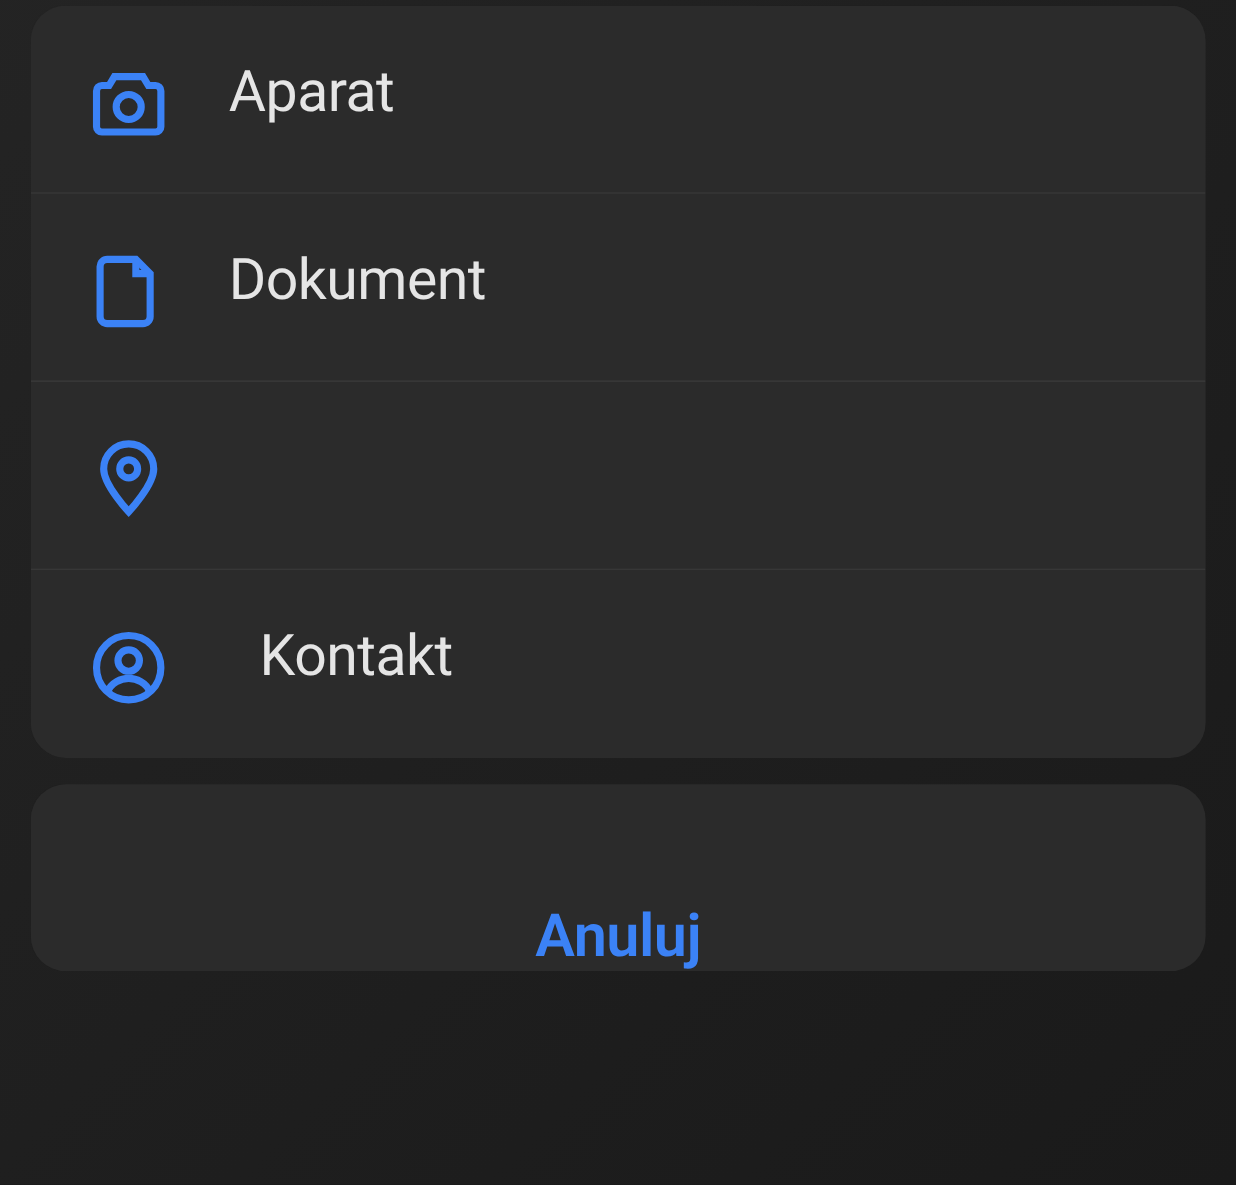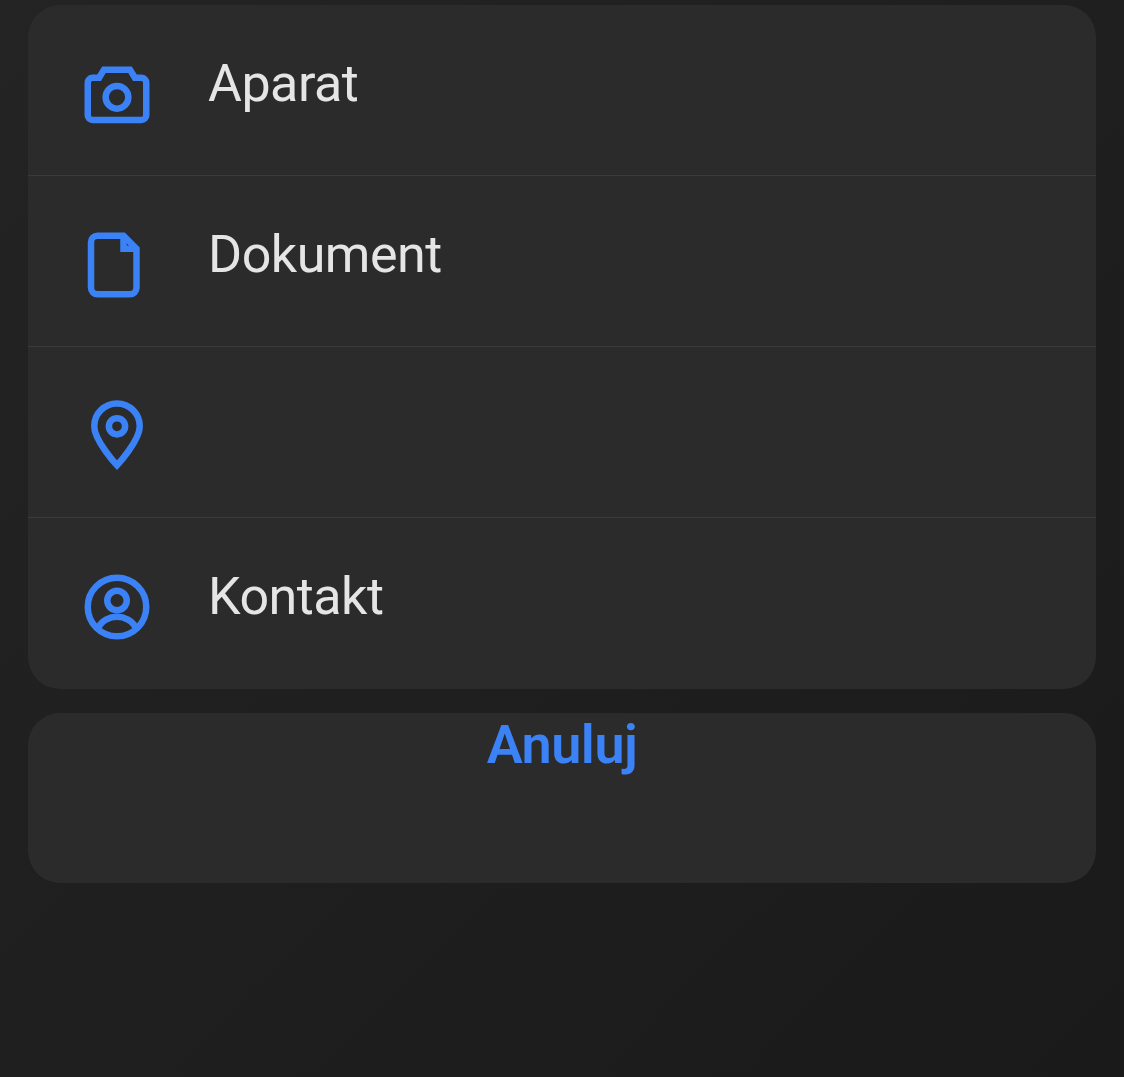--- a/index.html
+++ b/index.html
@@ -44,20 +44,21 @@
     .menu-item {
       display: flex;
       padding: 48px 48px;
       border-bottom: 1px solid rgba(255, 255, 255, 0.08);
       cursor: pointer;
       height: 171px;
     }
 
     .menu-item:last-child {
       border-bottom: none;
+      gap: 28px;
     }
 
     .icon-wrapper {
       width: 82px;
       height: 82px;
       display: flex;
       align-items: center;
       justify-content: center;
       margin-right: 50px;
       flex-shrink: 0;
@@ -78,21 +79,21 @@
       letter-spacing: -0.5px;
     }
 
     .cancel-button {
       position: relative;
       z-index: 1;
       margin-top: 24px;
       background: rgba(44, 44, 44, 0.96);
       border-radius: 32px;
       display: flex;
-      align-items: flex-start;
+      align-items: flex-end;
       justify-content: center;
       height: 170px;
       cursor: pointer;
       backdrop-filter: blur(20px);
     }
 
     .cancel-label {
       color: #3b82f6;
       font-size: 54px;
       font-weight: 600;

